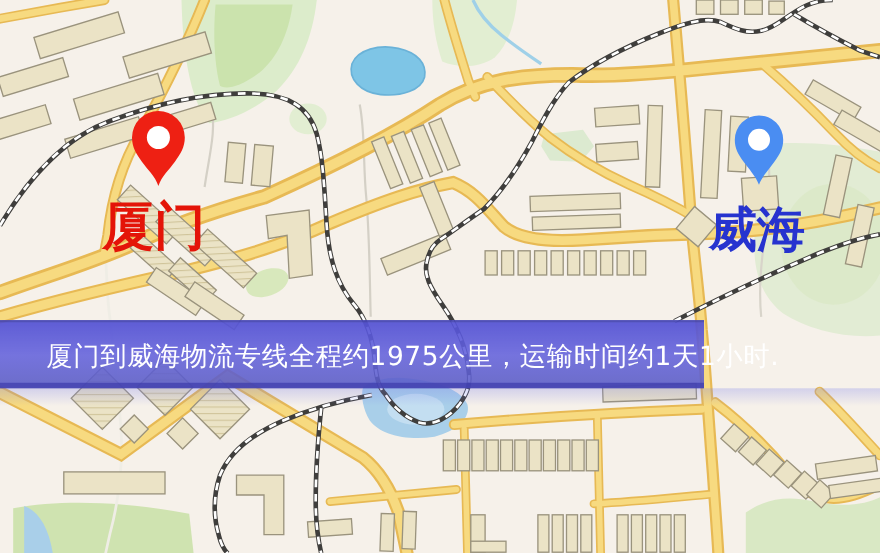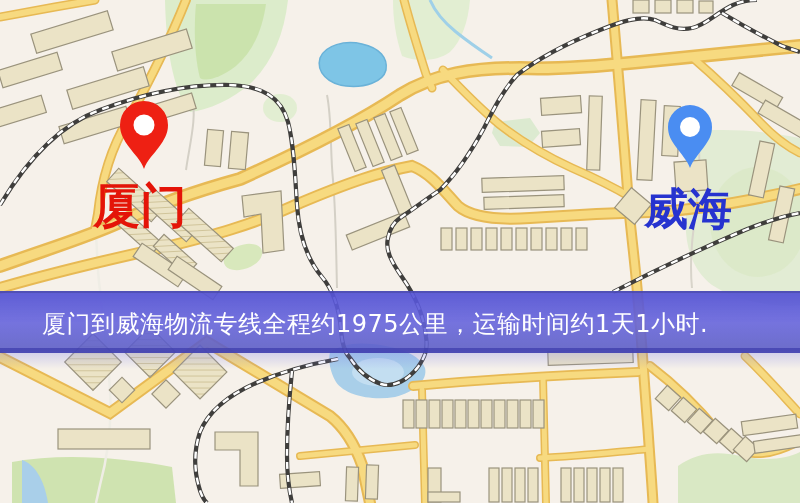--- a/index.html
+++ b/index.html
@@ -3,21 +3,21 @@
 <meta charset="utf-8">
 <style>
   html,body{margin:0;padding:0;background:#ddd;}
   .stage{
     position:relative;width:800px;height:503px;overflow:hidden;
     font-family:"DejaVu Sans","Liberation Sans",sans-serif;
     background:#0f766e;
   }
   .stage svg{position:absolute;left:0;top:0;display:block;}
   .banner{
-    position:absolute;left:0;top:291px;width:800px;height:62px;
+    position:absolute;left:0;top:291px;width:640px;height:62px;
     box-sizing:border-box;
     background:linear-gradient(180deg,rgba(84,82,212,0.93) 0%,rgba(99,98,220,0.88) 55%,rgba(90,92,200,0.88) 100%);
     border-top:2px solid rgba(58,56,165,0.55);
     border-bottom:5px solid rgba(49,50,140,0.45);
     display:flex;align-items:center;
     z-index:5;
   }
   .banner-text{
     color:#ffffff;font-size:24px;line-height:1;letter-spacing:0.5px;
     padding-left:42px;white-space:nowrap;padding-top:6px;

